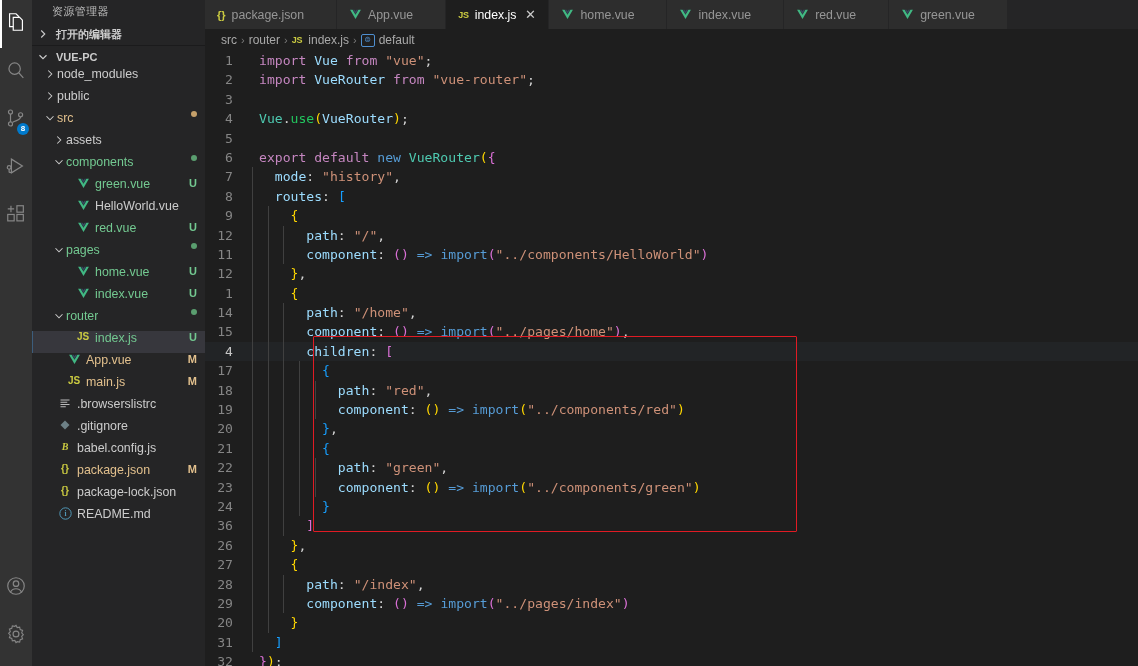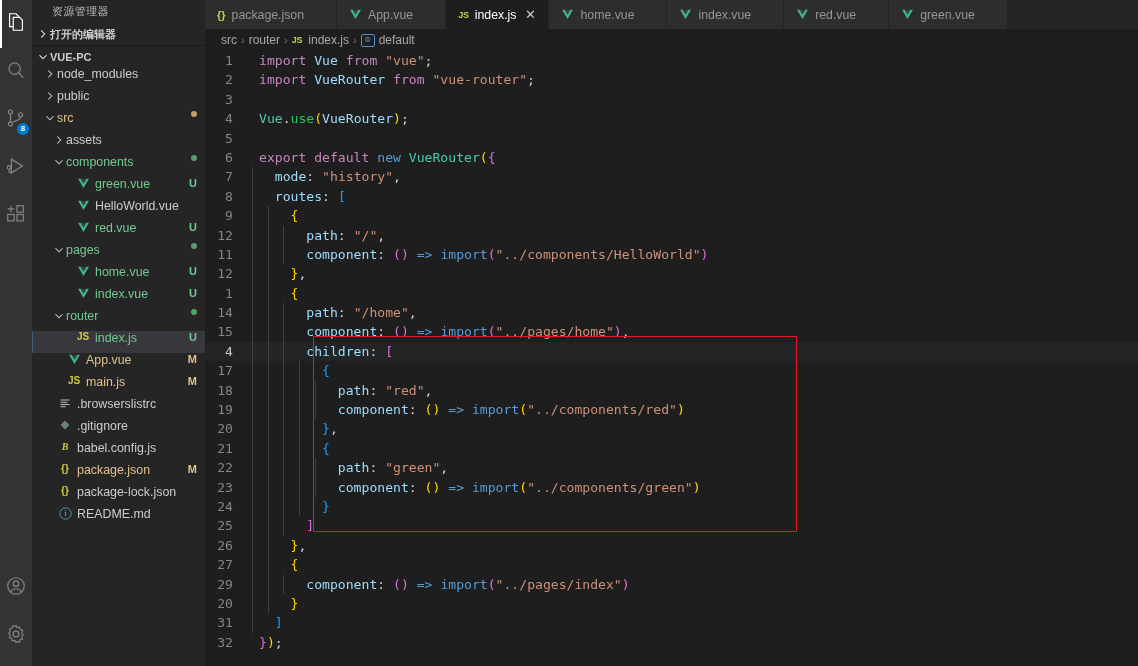--- a/index.html
+++ b/index.html
@@ -39,21 +39,21 @@
   .sidebar {
     width: 173px; flex: 0 0 173px; height: 666px; background: #252526;
     display: flex; flex-direction: column; overflow: hidden;
   }
   .sb-title {
     height: 23px; line-height: 23px; padding-left: 20px;
     color: #bbbbbb; font-size: 11px; letter-spacing: .4px;
     font-family: "Liberation Sans", sans-serif;
   }
   .sb-section-head {
-    height: 22px; display: flex; align-items: center; gap: 0;
+    height: 22px; display: flex; align-items: center; gap: 6px;
     padding-left: 4px; color: #cccccc; font-size: 11px; font-weight: bold;
     border-top: 1px solid #1b1b1c; cursor: pointer; user-select: none;
   }
   .sb-section-head.first { border-top: none; }
   .chev {
     width: 14px; height: 14px; display: inline-block; position: relative; flex: 0 0 14px;
   }
   .chev svg { width: 14px; height: 14px; display: block; }
   .tree { flex: 1 1 auto; overflow: hidden; padding-bottom: 2px; }
   .row {
@@ -563,23 +563,24 @@
           <div class="cline"><span class="ln">15</span><span class="ctext"><span class="ig" style="left: 1px;"></span><span class="ig" style="left: 16.7px;"></span><span class="ig" style="left: 32.4px;"></span><span>      </span><span class="tk-var">component</span><span>: </span><span class="tk-br2">(</span><span class="tk-br2">)</span><span> </span><span class="tk-blue">=&gt;</span><span> </span><span class="tk-blue">import</span><span class="tk-br2">(</span><span class="tk-str">"../pages/home"</span><span class="tk-br2">)</span><span>,</span></span></div>
           <div class="cline cur"><span class="ln cur">4</span><span class="ctext"><span class="ig" style="left: 1px;"></span><span class="ig" style="left: 16.7px;"></span><span class="ig" style="left: 32.4px;"></span><span>      </span><span class="tk-var">children</span><span>: </span><span class="tk-br2">[</span></span></div>
           <div class="cline"><span class="ln">17</span><span class="ctext"><span class="ig" style="left: 1px;"></span><span class="ig" style="left: 16.7px;"></span><span class="ig" style="left: 32.4px;"></span><span class="ig" style="left: 48.1px;"></span><span>        </span><span class="tk-br3">{</span></span></div>
           <div class="cline"><span class="ln">18</span><span class="ctext"><span class="ig" style="left: 1px;"></span><span class="ig" style="left: 16.7px;"></span><span class="ig" style="left: 32.4px;"></span><span class="ig" style="left: 48.1px;"></span><span class="ig" style="left: 63.8px;"></span><span>          </span><span class="tk-var">path</span><span>: </span><span class="tk-str">"red"</span><span>,</span></span></div>
           <div class="cline"><span class="ln">19</span><span class="ctext"><span class="ig" style="left: 1px;"></span><span class="ig" style="left: 16.7px;"></span><span class="ig" style="left: 32.4px;"></span><span class="ig" style="left: 48.1px;"></span><span class="ig" style="left: 63.8px;"></span><span>          </span><span class="tk-var">component</span><span>: </span><span class="tk-br1">(</span><span class="tk-br1">)</span><span> </span><span class="tk-blue">=&gt;</span><span> </span><span class="tk-blue">import</span><span class="tk-br1">(</span><span class="tk-str">"../components/red"</span><span class="tk-br1">)</span></span></div>
           <div class="cline"><span class="ln">20</span><span class="ctext"><span class="ig" style="left: 1px;"></span><span class="ig" style="left: 16.7px;"></span><span class="ig" style="left: 32.4px;"></span><span class="ig" style="left: 48.1px;"></span><span>        </span><span class="tk-br3">}</span><span>,</span></span></div>
           <div class="cline"><span class="ln">21</span><span class="ctext"><span class="ig" style="left: 1px;"></span><span class="ig" style="left: 16.7px;"></span><span class="ig" style="left: 32.4px;"></span><span class="ig" style="left: 48.1px;"></span><span>        </span><span class="tk-br3">{</span></span></div>
           <div class="cline"><span class="ln">22</span><span class="ctext"><span class="ig" style="left: 1px;"></span><span class="ig" style="left: 16.7px;"></span><span class="ig" style="left: 32.4px;"></span><span class="ig" style="left: 48.1px;"></span><span class="ig" style="left: 63.8px;"></span><span>          </span><span class="tk-var">path</span><span>: </span><span class="tk-str">"green"</span><span>,</span></span></div>
           <div class="cline"><span class="ln">23</span><span class="ctext"><span class="ig" style="left: 1px;"></span><span class="ig" style="left: 16.7px;"></span><span class="ig" style="left: 32.4px;"></span><span class="ig" style="left: 48.1px;"></span><span class="ig" style="left: 63.8px;"></span><span>          </span><span class="tk-var">component</span><span>: </span><span class="tk-br1">(</span><span class="tk-br1">)</span><span> </span><span class="tk-blue">=&gt;</span><span> </span><span class="tk-blue">import</span><span class="tk-br1">(</span><span class="tk-str">"../components/green"</span><span class="tk-br1">)</span></span></div>
           <div class="cline"><span class="ln">24</span><span class="ctext"><span class="ig" style="left: 1px;"></span><span class="ig" style="left: 16.7px;"></span><span class="ig" style="left: 32.4px;"></span><span class="ig" style="left: 48.1px;"></span><span>        </span><span class="tk-br3">}</span></span></div>
-          <div class="cline"><span class="ln">25</span><span class="ctext"><span class="ig" style="left: 1px;"></span><span class="ig" style="left: 16.7px;"></span><span class="ig" style="left: 32.4px;"></span><span>      </span><span class="tk-br2">]</span></span></div>
+          <div class="cline"><span class="ln">36</span><span class="ctext"><span class="ig" style="left: 1px;"></span><span class="ig" style="left: 16.7px;"></span><span class="ig" style="left: 32.4px;"></span><span>      </span><span class="tk-br2">]</span></span></div>
           <div class="cline"><span class="ln">26</span><span class="ctext"><span class="ig" style="left: 1px;"></span><span class="ig" style="left: 16.7px;"></span><span>    </span><span class="tk-br1">}</span><span>,</span></span></div>
           <div class="cline"><span class="ln">27</span><span class="ctext"><span class="ig" style="left: 1px;"></span><span class="ig" style="left: 16.7px;"></span><span>    </span><span class="tk-br1">{</span></span></div>
+          <div class="cline"><span class="ln">28</span><span class="ctext"><span class="ig" style="left: 1px;"></span><span class="ig" style="left: 16.7px;"></span><span class="ig" style="left: 32.4px;"></span><span>      </span><span class="tk-var">path</span><span>: </span><span class="tk-str">"/index"</span><span>,</span></span></div>
           <div class="cline"><span class="ln">29</span><span class="ctext"><span class="ig" style="left: 1px;"></span><span class="ig" style="left: 16.7px;"></span><span class="ig" style="left: 32.4px;"></span><span>      </span><span class="tk-var">component</span><span>: </span><span class="tk-br2">(</span><span class="tk-br2">)</span><span> </span><span class="tk-blue">=&gt;</span><span> </span><span class="tk-blue">import</span><span class="tk-br2">(</span><span class="tk-str">"../pages/index"</span><span class="tk-br2">)</span></span></div>
           <div class="cline"><span class="ln">20</span><span class="ctext"><span class="ig" style="left: 1px;"></span><span class="ig" style="left: 16.7px;"></span><span>    </span><span class="tk-br1">}</span></span></div>
           <div class="cline"><span class="ln">31</span><span class="ctext"><span class="ig" style="left: 1px;"></span><span>  </span><span class="tk-br3">]</span></span></div>
           <div class="cline"><span class="ln">32</span><span class="ctext"><span class="tk-br2">}</span><span class="tk-br1">)</span><span>;</span></span></div>
         </div>
       <div class="redbox" id="redbox" style="left: 108px; top: 285px; width: 484px; height: 196px; border-color: rgb(224, 27, 36);"></div>
     </div>
 
   </div>
 </div>

